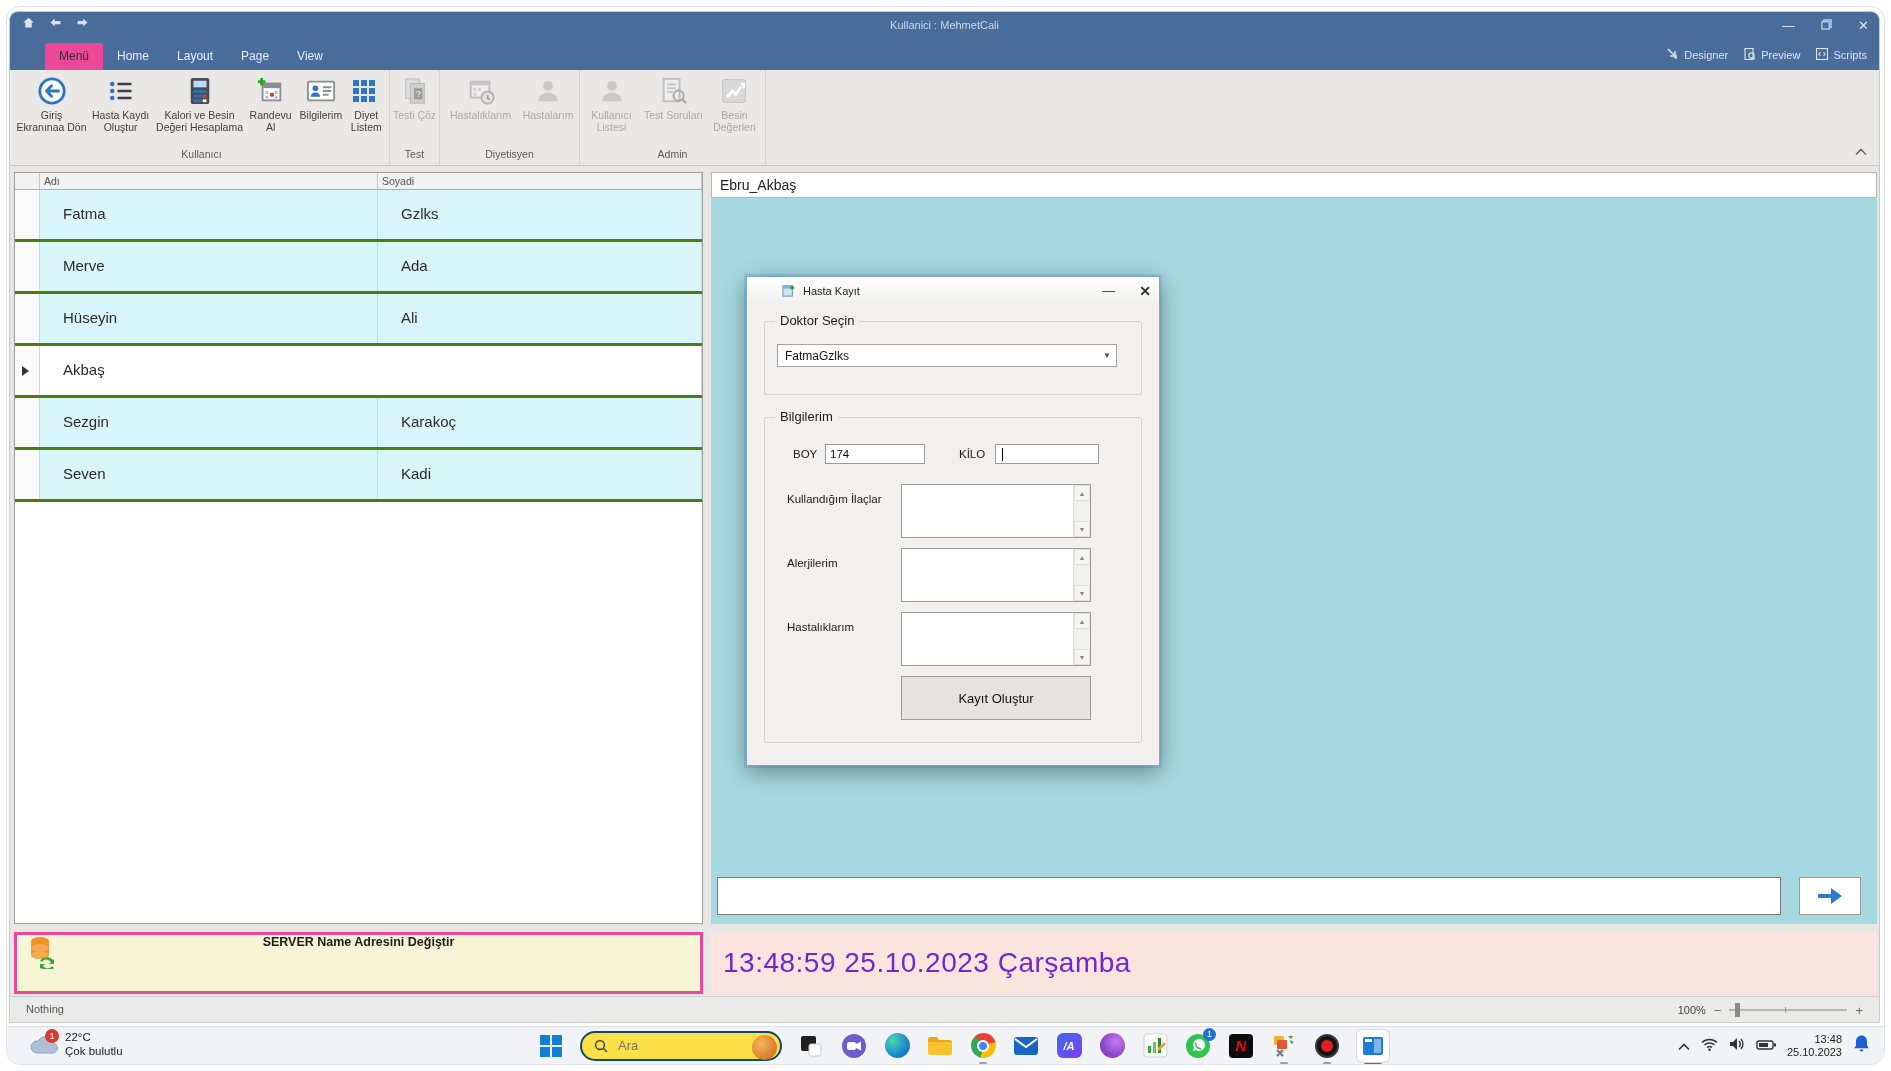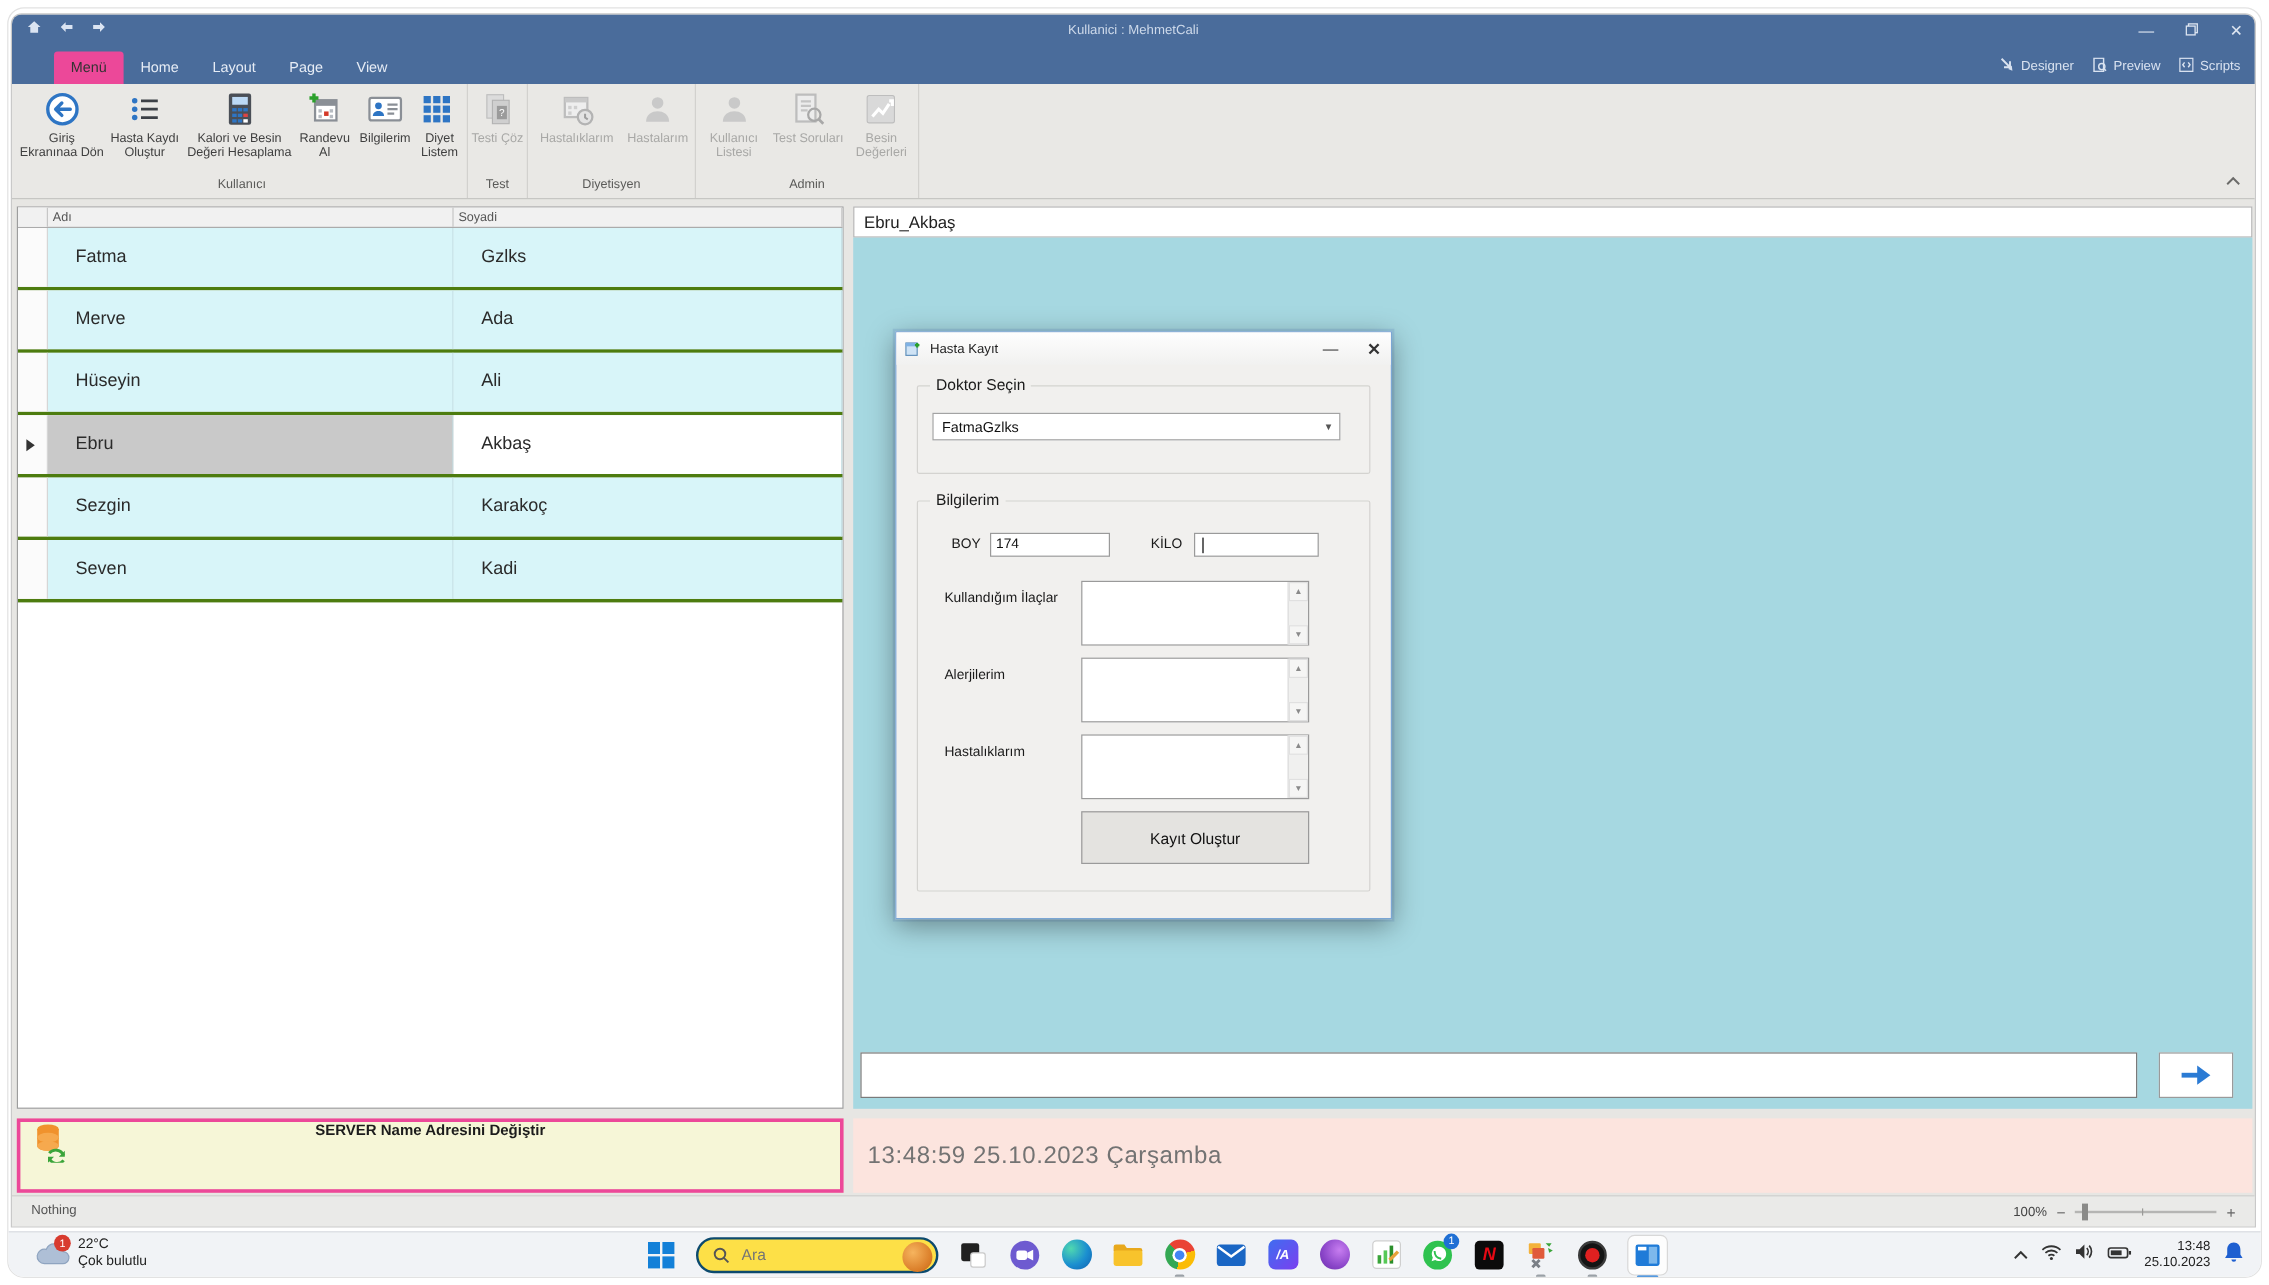--- a/index.html
+++ b/index.html
@@ -53,33 +53,33 @@
   
   .server-bar{position:absolute;left:4px;top:920px;width:689px;height:62px;background:#f6f6d7;border:3px solid #ec4899;display:flex;}
   .server-bar .db-icon{margin-left:10px;}
   .server-bar .server-text{flex:1;text-align:center;font-size:12.5px;font-weight:bold;color:#1c1c1c;padding-right:40px;}
 
   .right-header{position:absolute;left:701px;top:160px;width:1166px;height:26px;background:#fff;border:1px solid #b5b5b5;font-size:14px;color:#222;padding:4px 0 0 8px;}
   .cyanarea{position:absolute;left:701px;top:186px;width:1166px;height:726px;background:#a6d8e1;}
   .msg-input{position:absolute;left:6px;bottom:9px;width:1064px;height:38px;background:#fff;border:1px solid #7a7a7a;font-size:15px;padding:0 8px;}
   .send-btn{position:absolute;right:16px;bottom:9px;width:62px;height:38px;background:#fff;border:1px solid #9a9a9a;display:flex;align-items:center;justify-content:center;}
   .clock-bar{position:absolute;left:701px;top:920px;width:1166px;height:62px;background:#fce4de;display:flex;align-items:center;}
-  .clock-text{font-size:20px;color:#737373;padding-left:12px;letter-spacing:0.5px;}
+  .clock-text{font-size:28px;color:#6d28d9;padding-left:12px;letter-spacing:0.5px;}
 
   .statusbar{position:absolute;left:0;right:0;bottom:0;height:26px;background:#eaeae8;border-top:1px solid #cfcfcc;}
   .status-left{position:absolute;left:16px;top:6px;font-size:11px;color:#555;}
   .zoom-ctl{position:absolute;right:16px;top:0;height:26px;display:flex;align-items:center;gap:8px;font-size:11px;color:#444;text-align:center;}
   .zoom-track{position:relative;width:118px;height:2px;background:#b5b5b3;}
   .zoom-thumb{position:absolute;left:6px;top:-6px;width:5px;height:14px;background:#8a8a88;}
   .zoom-tick{position:absolute;left:56px;top:-2px;width:1px;height:6px;background:#9a9a98;}
   .zoom-minus,.zoom-plus{font-size:13px;color:#666;}
 
   
   .dialog{position:absolute;left:739px;top:269px;width:414px;height:490px;background:#f1f0ee;border:1px solid #7ba6d4;box-shadow:0 6px 22px rgba(0,0,0,0.38), 0 0 0 2px rgba(120,165,210,0.35);}
-  .dlg-titlebar{position:absolute;left:0;top:0;right:0;height:27px;background:linear-gradient(#fefefe,#f1f1f0);display:flex;align-items:center;}
+  .dlg-titlebar{position:absolute;left:0;top:0;right:0;height:27px;background:linear-gradient(#fefefe,#f1f1f0);display:flex;align-items:center;padding-left:28px;}
   .dlg-title{font-size:11px;color:#222;margin-left:6px;}
   .dlg-controls{position:absolute;right:8px;top:0;height:27px;display:flex;gap:24px;align-items:center;color:#333;}
   .dlg-min{font-size:13px;} .dlg-close{font-size:14px;font-weight:bold;}
   .groupbox{position:absolute;border:1px solid #d4d3d0;border-radius:2px;}
   .gb-label{position:absolute;top:-9px;left:10px;background:#f1f0ee;padding:0 5px;font-size:13px;color:#1a1a1a;}
   .gb-doctor{left:17px;top:44px;width:378px;height:74px;}
   .combo{position:absolute;left:12px;top:22px;width:340px;height:23px;background:#fff;border:1px solid #a3a3a3;font-size:12px;color:#111;}
   .combo .combo-text{position:absolute;left:7px;top:4px;}
   .combo .combo-arrow{position:absolute;right:0;top:0;width:18px;height:100%;display:flex;align-items:center;justify-content:center;color:#555;font-size:8px;}
   .gb-info{left:17px;top:140px;width:378px;height:326px;}
@@ -383,21 +383,20 @@
       </div>
       <div class="grow">
         <div class="g-sel"></div>
         <div class="g-cell g-adi">Hüseyin</div>
         <div class="g-cell g-soyadi">Ali</div>
       </div>
       <div class="grow selected">
         <div class="g-sel">
               <span class="sel-arrow"></span>
             </div>
-        <div class="g-cell g-adi">Ebru</div>
         <div class="g-cell g-soyadi">Akbaş</div>
       </div>
       <div class="grow">
         <div class="g-sel"></div>
         <div class="g-cell g-adi">Sezgin</div>
         <div class="g-cell g-soyadi">Karakoç</div>
       </div>
       <div class="grow">
         <div class="g-sel"></div>
         <div class="g-cell g-adi">Seven</div>

